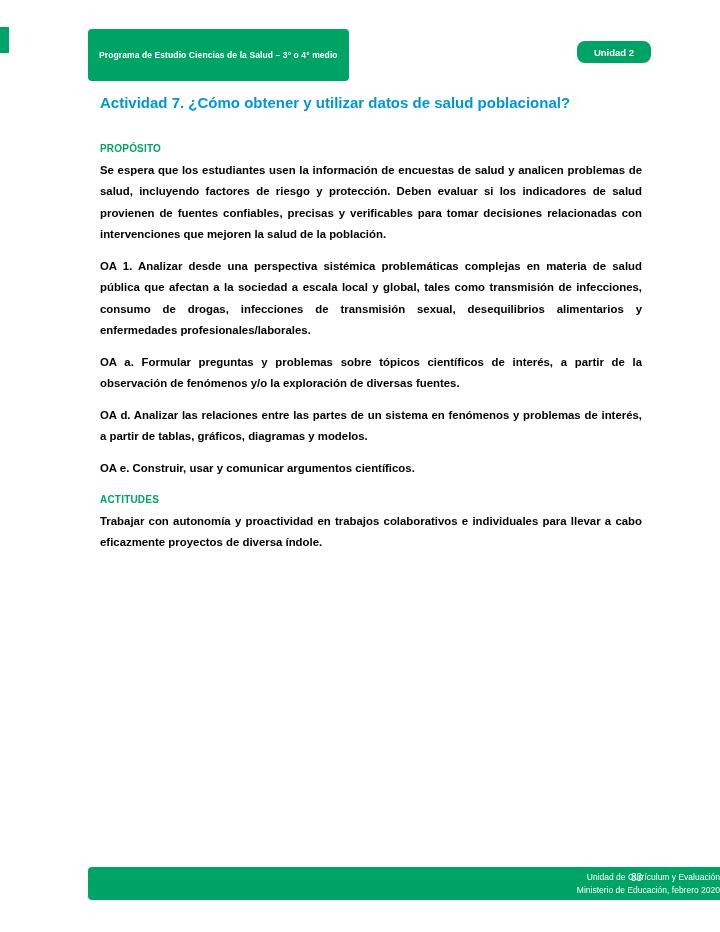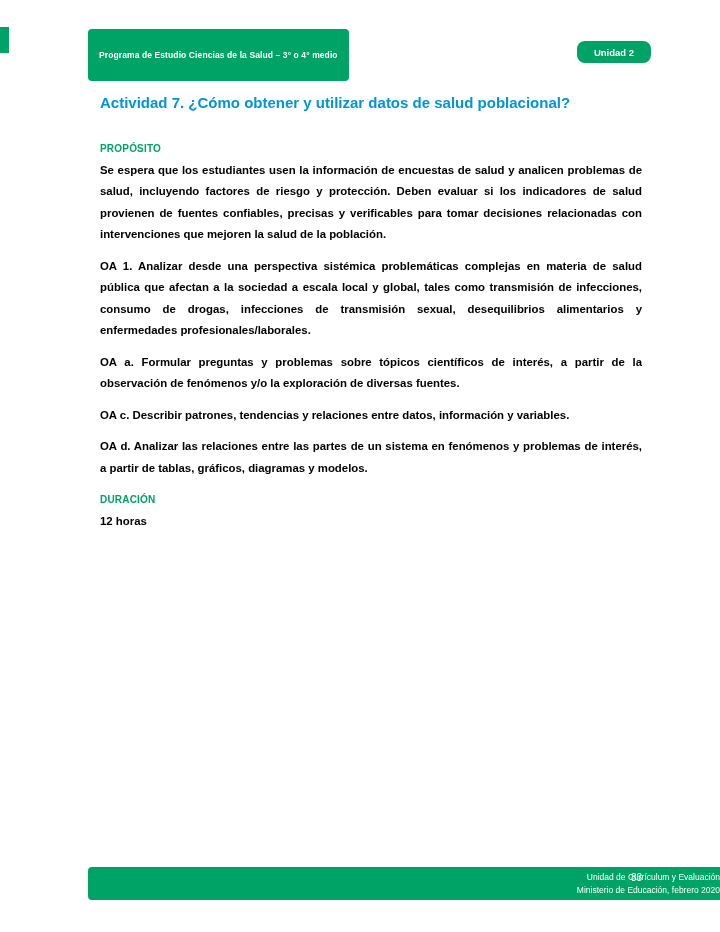--- a/index.html
+++ b/index.html
@@ -67,29 +67,29 @@
 <div class="content">
 
   <section>
     <h2 class="sec-heading">PROPÓSITO</h2>
     <p class="body-text">Se espera que los estudiantes usen la información de encuestas de salud y analicen problemas de salud, incluyendo factores de riesgo y protección. Deben evaluar si los indicadores de salud provienen de fuentes confiables, precisas y verificables para tomar decisiones relacionadas con intervenciones que mejoren la salud de la población.</p>
   </section>
 
   <section>
     <p class="body-text">OA 1. Analizar desde una perspectiva sistémica problemáticas complejas en materia de salud pública que afectan a la sociedad a escala local y global, tales como transmisión de infecciones, consumo de drogas, infecciones de transmisión sexual, desequilibrios alimentarios y enfermedades profesionales/laborales.</p>
     <p class="body-text">OA a. Formular preguntas y problemas sobre tópicos científicos de interés, a partir de la observación de fenómenos y/o la exploración de diversas fuentes.</p>
-    <p class="body-text">OA c. Describir patrones, tendencias y relaciones entre datos, información y variables.</p>
     <p class="body-text">OA d. Analizar las relaciones entre las partes de un sistema en fenómenos y problemas de interés, a partir de tablas, gráficos, diagramas y modelos.</p>
+    <p class="body-text">OA e. Construir, usar y comunicar argumentos científicos.</p>
   </section>
 
+  <section>
+    <h2 class="sec-heading">ACTITUDES</h2>
+    <p class="body-text">Trabajar con autonomía y proactividad en trabajos colaborativos e individuales para llevar a cabo eficazmente proyectos de diversa índole.</p>
+  </section>
 
-  <section>
-    <h2 class="sec-heading">DURACIÓN</h2>
-    <p class="body-text">12 horas</p>
-  </section>
 
 </div>
 
 <div class="footer-bar">
   <div>Unidad de Currículum y Evaluación</div>
   <div>Ministerio de Educación, febrero 2020</div>
   <div class="footer-page-number">83</div>
 </div>
 
 </body></html>

